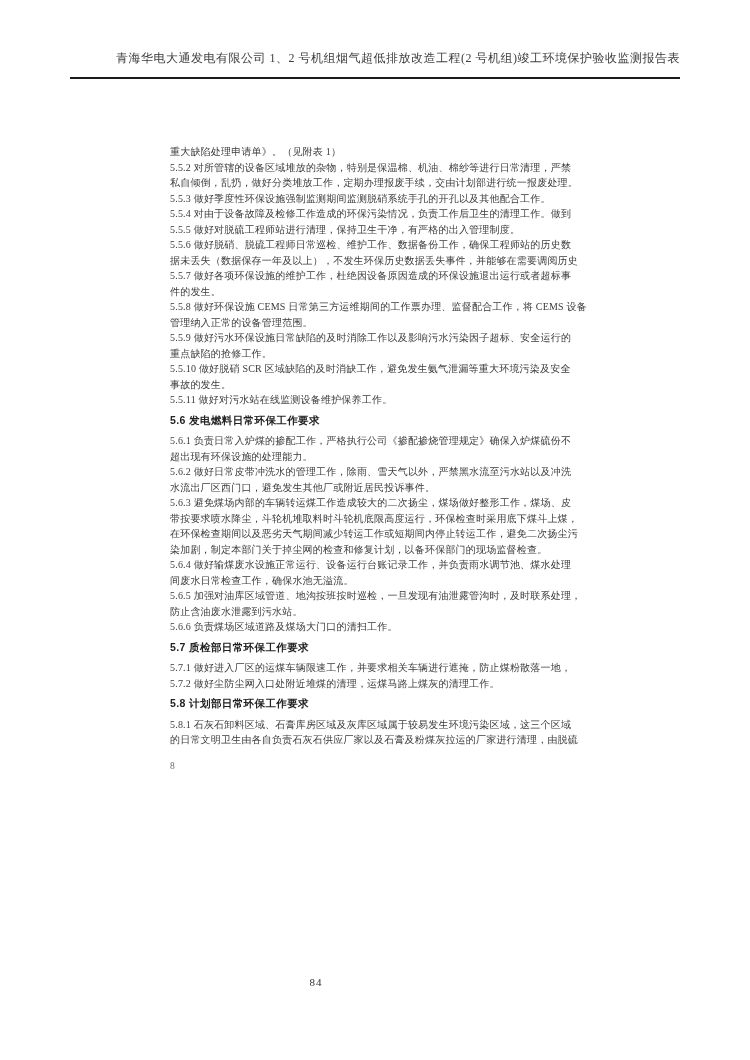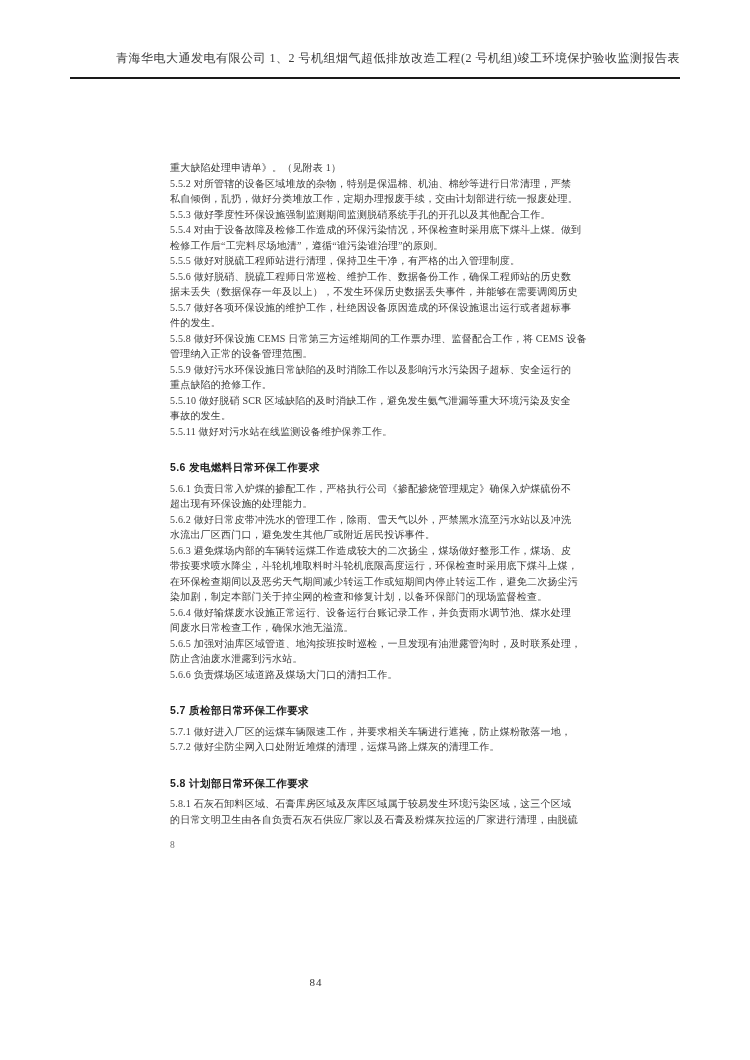--- a/index.html
+++ b/index.html
@@ -31,38 +31,38 @@
   .doc-header-rule {
     position: absolute;
     top: 77px;
     left: 70px;
     width: 610px;
     height: 2px;
     background: #1a1a1a;
   }
   .doc-body {
     position: absolute;
-    top: 160px;
+    top: 144px;
     left: 170px;
     width: 415px;
     color: #3b3b3b;
   }
   .line {
     font-size: 10px;
     line-height: 15.5px;
     letter-spacing: 0.2px;
     white-space: nowrap;
     color: #3b3b3b;
   }
   .line.heading {
     font-family: "Liberation Sans", "DejaVu Sans", sans-serif;
     font-weight: bold;
     font-size: 10.5px;
     color: #222222;
-    margin-top: 21px;
+    margin-top: 5px;
     margin-bottom: 5px;
     letter-spacing: 0.4px;
   }
   .footnote {
     margin-top: 13px;
     font-size: 9.5px;
     color: #6b6b6b;
   }
   .page-footer {
     position: absolute;
@@ -87,22 +87,21 @@
   </div>
 
   <div class="doc-header-rule"></div>
 
   <div class="doc-body">
 
     <div class="line">重大缺陷处理申请单》。（见附表 1）</div>
       <div class="line">5.5.2 对所管辖的设备区域堆放的杂物，特别是保温棉、机油、棉纱等进行日常清理，严禁</div>
       <div class="line">私自倾倒，乱扔，做好分类堆放工作，定期办理报废手续，交由计划部进行统一报废处理。</div>
       <div class="line">5.5.3 做好季度性环保设施强制监测期间监测脱硝系统手孔的开孔以及其他配合工作。</div>
-      <div class="line">5.5.4 对由于设备故障及检修工作造成的环保污染情况，环保检查时采用底下煤斗上煤。做到</div>
-      <div class="line">检修工作后“工完料尽场地清”，遵循“谁污染谁治理”的原则。</div>
+      <div class="line">5.5.4 对由于设备故障及检修工作造成的环保污染情况，负责工作后卫生的清理工作。做到</div>
       <div class="line">5.5.5 做好对脱硫工程师站进行清理，保持卫生干净，有严格的出入管理制度。</div>
       <div class="line">5.5.6 做好脱硝、脱硫工程师日常巡检、维护工作、数据备份工作，确保工程师站的历史数</div>
       <div class="line">据未丢失（数据保存一年及以上），不发生环保历史数据丢失事件，并能够在需要调阅历史</div>
       <div class="line">5.5.7 做好各项环保设施的维护工作，杜绝因设备原因造成的环保设施退出运行或者超标事</div>
       <div class="line">件的发生。</div>
       <div class="line">5.5.8 做好环保设施 CEMS 日常第三方运维期间的工作票办理、监督配合工作，将 CEMS 设备</div>
       <div class="line">管理纳入正常的设备管理范围。</div>
       <div class="line">5.5.9 做好污水环保设施日常缺陷的及时消除工作以及影响污水污染因子超标、安全运行的</div>
       <div class="line">重点缺陷的抢修工作。</div>
       <div class="line">5.5.10 做好脱硝 SCR 区域缺陷的及时消缺工作，避免发生氨气泄漏等重大环境污染及安全</div>

